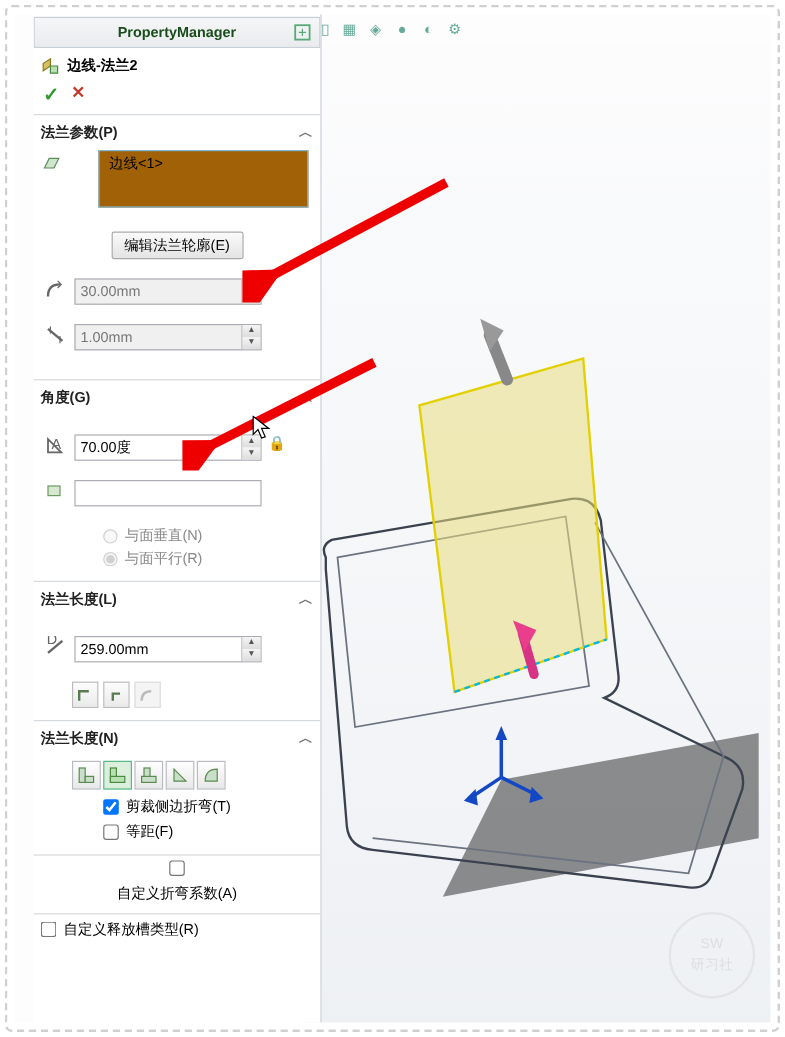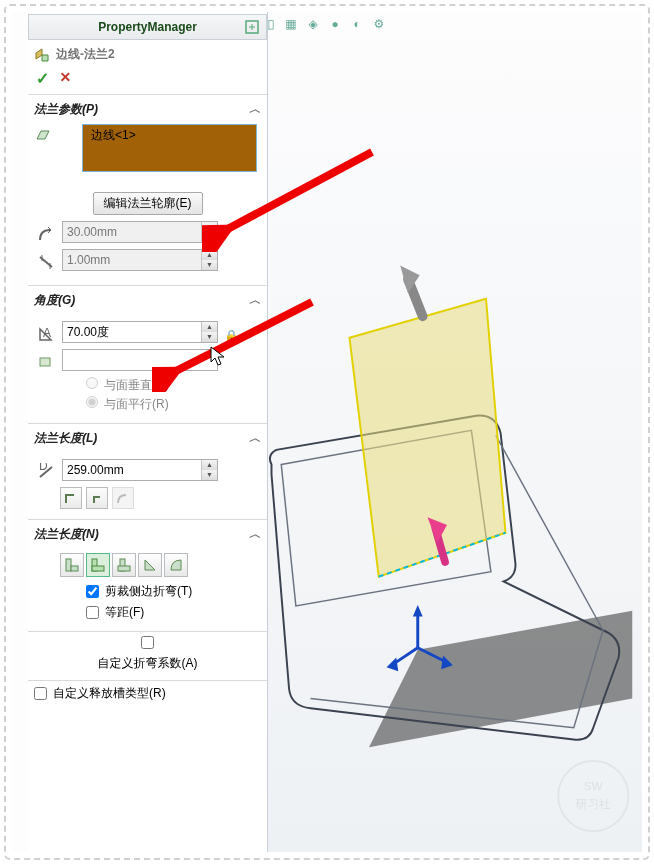--- a/index.html
+++ b/index.html
@@ -11,49 +11,49 @@
 
 
 .top-toolbar { height: 24px; display: flex; align-items: center; gap: 4px; padding-left: 160px; }
 .tool-ico { width: 18px; height: 18px; display: inline-flex; align-items: center; justify-content: center; color: #6a9; }
 
 
 .pm-header { height: 26px; background: linear-gradient(#f5f6f7,#e9ebee); border: 1px solid #c9cfd6; display: flex; align-items: center; justify-content: center; position: relative; margin: 2px 0; }
 .pm-header-title { font-weight: bold; color: #3a5; color:#355e3b; }
 .pm-pin { position: absolute; right: 6px; top: 4px; width: 16px; height: 16px; }
 
-.feature-title { display: flex; align-items: center; gap: 6px; padding: 4px 6px; font-weight: bold; color: #737373; }
+.feature-title { display: flex; align-items: center; gap: 6px; padding: 4px 6px; font-weight: bold; color: #000000; }
 .feature-title svg { width: 16px; height: 16px; }
 .ok-cancel { display: flex; gap: 10px; padding: 2px 8px 6px; }
 .ok-cancel .ok { color: #2c9a2c; font-size: 16px; font-weight: bold; }
 .ok-cancel .cancel { color: #c0392b; font-size: 14px; font-weight: bold; }
 
 
 .section { border-top: 1px solid #d6d9dd; padding: 4px 6px 8px; }
-.section-head { display: flex; align-items: center; justify-content: space-between; color: #222; font-weight: bold; padding: 2px 0 6px; font-style: italic; }
+.section-head { display: flex; align-items: center; justify-content: space-between; color: #222; font-weight: bold; padding: 2px 0 6px; }
 .section-head .chev { color: #777; }
 .left-ico { width: 20px; height: 20px; display: inline-flex; align-items: center; justify-content: center; margin-right: 4px; }
 
 .sel-box { background: #a16207; border: 1px solid #7fb6d8; height: 48px; width: 175px; padding: 2px 8px; margin-left: 20px; position: relative; }
 .btn { background: linear-gradient(#fafafa,#e4e4e4); border: 1px solid #a9a9a9; border-radius: 2px; padding: 2px 10px; cursor: pointer; }
 
 input[type=text], select { border: 1px solid #abadb3; height: 22px; padding: 0 4px; background: #fff; }
 input[readonly] { background: #f0f0f0; color: #777; }
 .spinner { position: relative; display: inline-block; }
 .spinner .spin-btns { position: absolute; right: 1px; top: 1px; width: 16px; height: 20px; display: flex; flex-direction: column; }
 .spinner .spin-btns span { flex: 1; background: linear-gradient(#f4f4f4,#ddd); border-left: 1px solid #c4c4c4; text-align: center; font-size: 7px; line-height: 9px; color: #555; }
 
 .checkbox { display: flex; align-items: center; gap: 6px; margin: 4px 0 2px 52px; }
 .checkbox input { width: 13px; height: 13px; }
 
-.param-row { display: flex; align-items: flex-end; gap: 4px; margin: 6px 0; }
+.param-row { display: flex; align-items: flex-start; gap: 4px; margin: 16px 0; }
 .param-row .lbl-ico { width: 24px; display:flex; justify-content:center; }
 .param-row input, .param-row select { width: 156px; }
 
-.radio-row { display: flex; gap: 6px; margin: 2px 0 2px 52px; color: #888; }
+.radio-row { display: flex; align-items: center; gap: 6px; margin: 2px 0 2px 52px; color: #888; }
 .radio-row input { width: 12px; height: 12px; }
 
 .pos-icons { display: flex; gap: 2px; margin: 4px 0 6px 26px; }
 .pos-icons .pico { width: 24px; height: 24px; border: 1px solid #b8bcc0; background: linear-gradient(#fefefe,#e8e8e8); display:flex; align-items:center; justify-content:center; }
 .pos-icons .pico.sel { border-color: #5b8; background: #dceedc; }
 
 
 .viewport { position: absolute; left: 240px; right: 0; top: 26px; bottom: 0; background: linear-gradient(#fcfcfd,#eef1f4); overflow: hidden; }
 .panel { position: absolute; left: 16px; top: 0; width: 240px; bottom: 0; background: #fff; border-right: 1px solid #c9cfd6; overflow-y: auto; }
 

